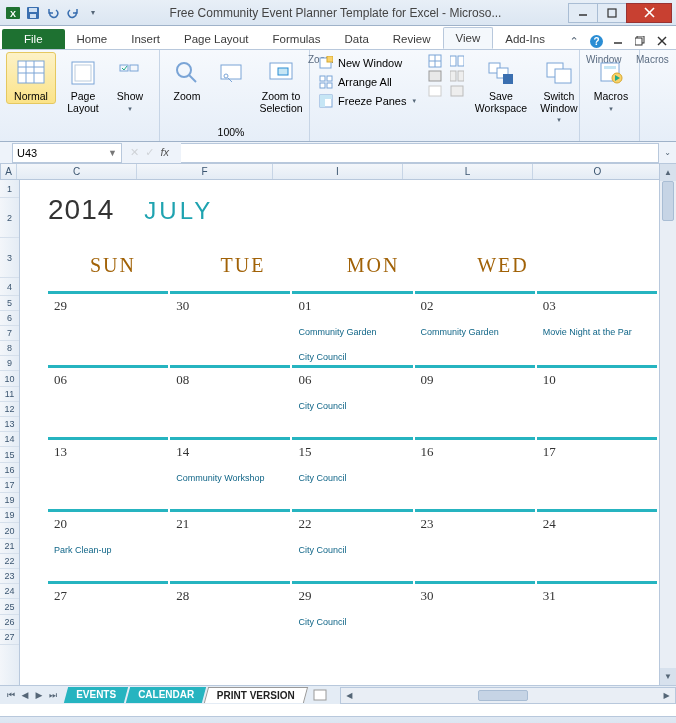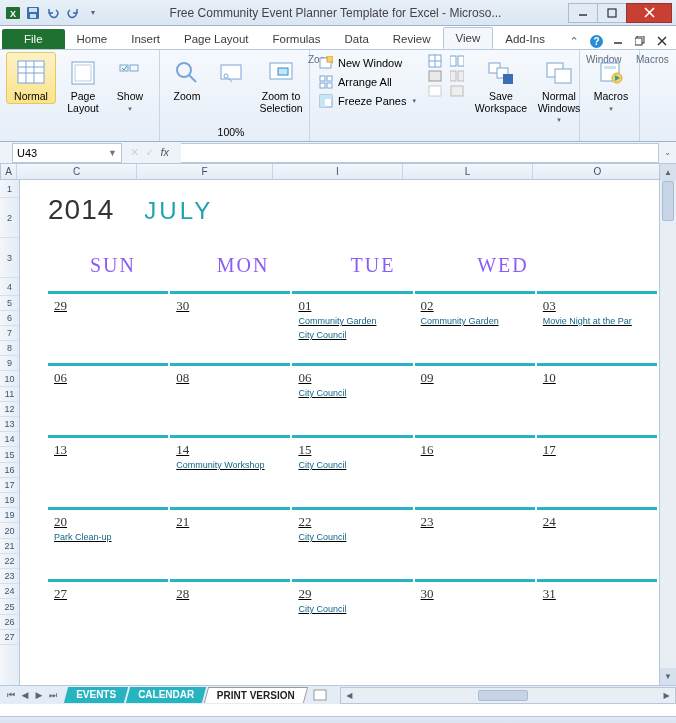--- a/index.html
+++ b/index.html
@@ -55,26 +55,26 @@
   
   .rowhdrs { position:absolute; left:0; top:16px; bottom:0; width:20px; background:linear-gradient(90deg,#f3f6fa,#e4ecf5); border-right:1px solid #b8c8dc;}
   .rowhdrs .r { height:14px; text-align:center; font-size:9px; color:#3b5570; border-bottom:1px solid #d5dfeb; line-height:14px;}
   
   
   .calbody { position:absolute; left:20px; top:16px; right:0; bottom:0; padding: 14px 0 0 28px; background:#fff;}
   .cal-title { display:flex; gap:30px; align-items:baseline; font-family: Georgia, "Times New Roman", serif; margin-bottom: 28px;}
   .cal-year { font-size:28px; color:#333; letter-spacing:1px;}
   .cal-month { font-size:24px; color:#1fa3b0; letter-spacing:3px;}
   .cal-dayrow { display:flex; }
-  .cal-day { width:130px; font-family: Georgia, serif; font-size:20px; color:#8b5cf6; text-align:center; letter-spacing:2px;}
+  .cal-day { width:130px; font-family: Georgia, serif; font-size:20px; color:#a16207; text-align:center; letter-spacing:2px;}
   .cal-grid { margin-top:14px;}
   .cal-week { display:flex; }
-  .cal-cell { width:130px; border-top:3px solid #26b4c0; padding:4px 6px 2px; min-height:72px; margin-right:2px;text-decoration:underline;}
+  .cal-cell { width:130px; border-top:3px solid #26b4c0; padding:4px 6px 2px; min-height:72px; margin-right:2px;}
   .cal-cell .dnum { font-family: Georgia, serif; font-size:13px; color:#333;}
-  .cal-cell .ev { font-size:9px; color:#168; margin-top:2px; line-height:1.3;}
+  .cal-cell .ev { font-size:9px; color:#168; margin-top:13px; line-height:1.3;}
   
   .vscroll { width:17px; background:#e9eef5; border-left:1px solid #b8c8dc; position:relative;}
   .vscroll .arrow { height:17px; background:#d7e1ed; display:flex; align-items:center; justify-content:center; font-size:8px; color:#567;}
   .vscroll .thumb { position:absolute; top:17px; left:2px; right:2px; height:40px; background:#c6d4e5; border:1px solid #a9bdd4; border-radius:2px;}
   .vscroll .arrow.bot { position:absolute; bottom:0; left:0; right:0;}
 
   
   .bottom { position:absolute; left:0; right:0; bottom:0; height:38px;}
   .tabbar { height:19px; background:#e4ecf5; border-top:1px solid #b8c8dc; display:flex; align-items:center; font-size:10px;}
   .tabnav { display:flex; gap:0; padding:0 4px;}
@@ -346,21 +346,21 @@
           </span>
         <span class="blabel">Save Workspace</span>
       </div>
       <div class="bigbtn" style="width:54px;">
         <span class="bicon">
             <svg width="28" height="26">
               <rect x="2" y="3" width="16" height="14" fill="#fff" stroke="#7aa4d6"></rect>
               <rect x="10" y="9" width="16" height="14" fill="#fff" stroke="#7aa4d6"></rect>
             </svg>
           </span>
-        <span class="blabel">Normal Windows</span>
+        <span class="blabel">Switch Window</span>
         <span style="font-size:7px;color:#567;">▾</span>
       </div>
     </div>
     <div class="glabel">Window</div>
   </div>
 
   <div class="group" style="width:60px;">
     <div class="cgrow">
       <div class="bigbtn" style="width:50px;">
         <span class="bicon">
@@ -435,22 +435,22 @@
         <div class="r" style="height: 15px; line-height: 15px;">26</div>
         <div class="r" style="height: 15px; line-height: 15px;">27</div>
       </div>
     <div class="calbody">
       <div class="cal-title">
         <span class="cal-year">2014</span>
         <span class="cal-month">JULY</span>
       </div>
       <div class="cal-dayrow" id="dayrow">
           <div class="cal-day">SUN</div>
+          <div class="cal-day">TUE</div>
           <div class="cal-day">MON</div>
-          <div class="cal-day">TUE</div>
           <div class="cal-day">WED</div>
         </div>
       <div class="cal-grid" id="calgrid">
           <div class="cal-week">
             <div class="cal-cell">
               <div class="dnum">29</div>
             </div>
             <div class="cal-cell">
               <div class="dnum">30</div>
             </div>

